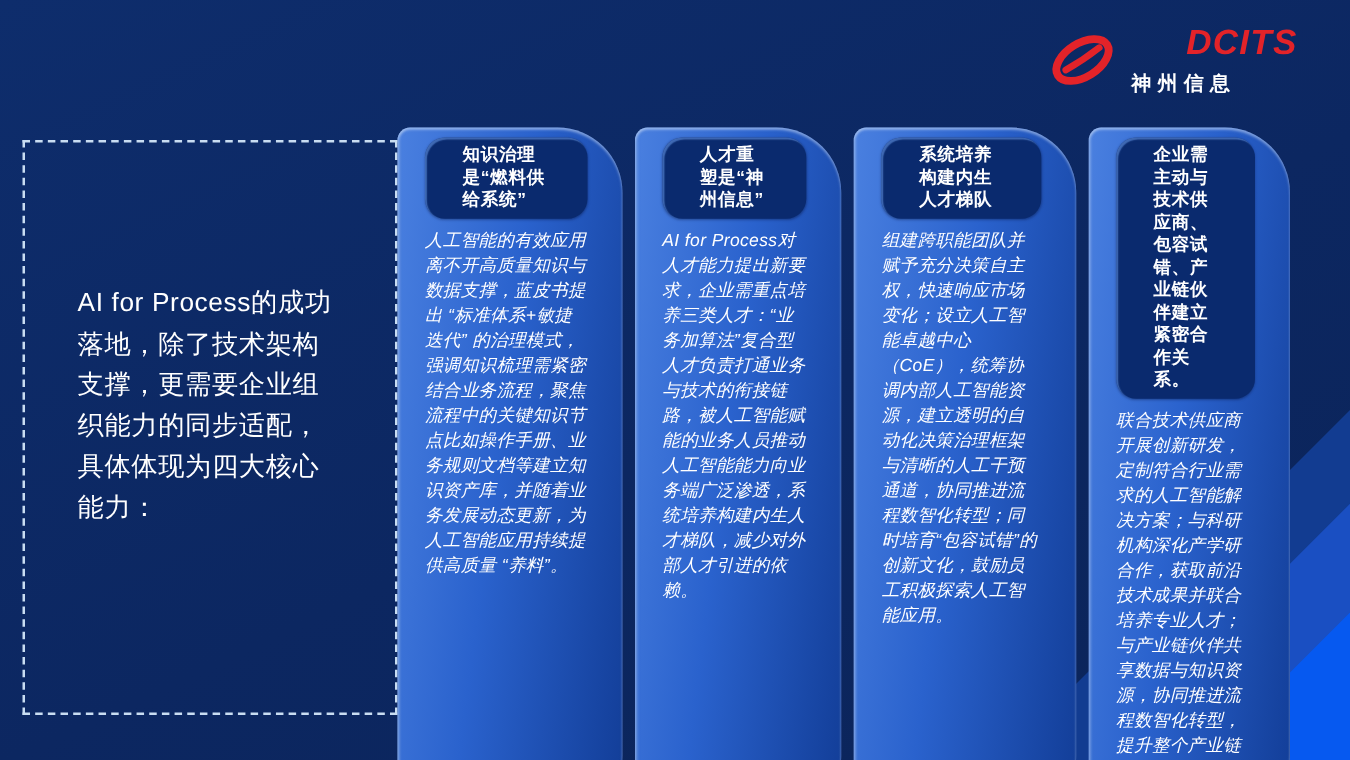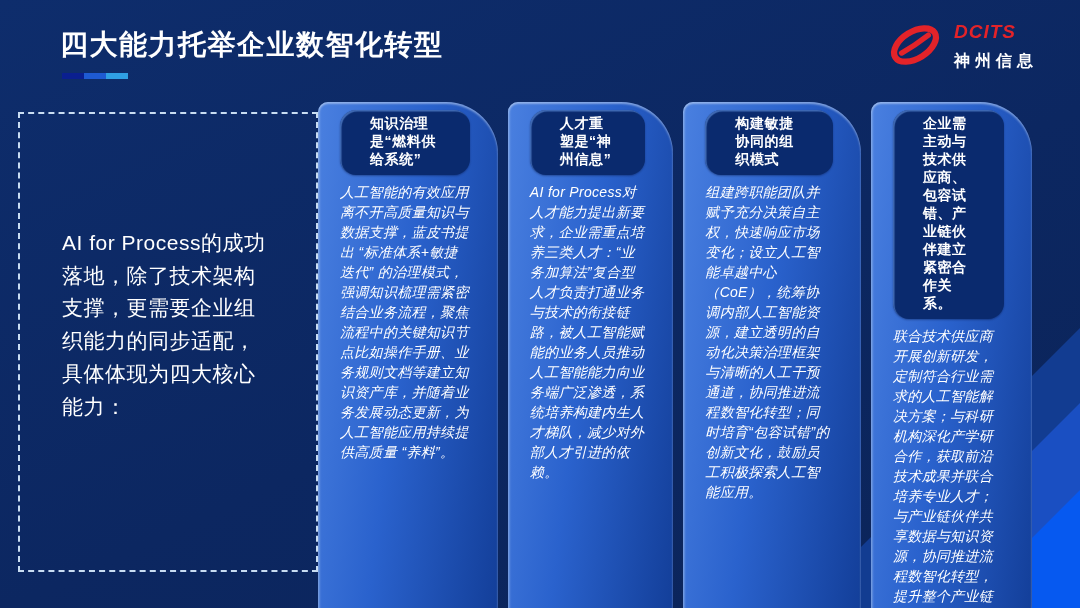--- a/index.html
+++ b/index.html
@@ -11,21 +11,21 @@
   
   .title-wrap { position:absolute; left:60px; top:26px; }
   .page-title { margin:0; color:#ffffff; font-size:28px; font-weight:bold; letter-spacing:1.5px; }
   .title-underline { margin-top:9px; margin-left:2px; display:flex; height:6px; width:66px; }
   .title-underline .seg { flex:1 1 auto; }
   .seg1 { background:#0a1f8f; }
   .seg2 { background:#1e5ad2; }
   .seg3 { background:#2f9fe3; }
   .logo { position:absolute; right:42px; top:20px; display:flex; align-items:center; gap:10px; }
   .logo-text { display:flex; flex-direction:column; line-height:1; }
-  .brand-name { color:#e32329; font-size:19px; font-weight:800; font-style:italic; letter-spacing:1px; }
+  .brand-name { color:#e32329; font-size:28px; font-weight:800; font-style:italic; letter-spacing:1px;margin-left:44px; }
   .brand-subtitle { color:#ffffff; font-size:16px; font-weight:bold; letter-spacing:5px; margin-top:12px; }
   
   .intro-panel {
     position:absolute; left:18px; top:112px; width:300px; height:460px;
     border:2px dashed #c9ddf2; box-sizing:border-box;
     display:flex; align-items:center; padding:0 49px 34px 42px; z-index:2;
   }
   .intro-text { margin:0; color:#ffffff; font-size:21px; line-height:1.56; font-weight:500; letter-spacing:.5px; }
   
   .cards { position:absolute; left:318px; top:102px; width:714px; display:flex; gap:10px; z-index:2; }
@@ -53,28 +53,20 @@
 <body>
 
 <div class="slide">
 
   <div class="deco">
     <div class="band band1"></div>
     <div class="band band2"></div>
     <div class="band band3"></div>
   </div>
 
-  <div class="title-wrap">
-    <h1 class="page-title">四大能力托举企业数智化转型</h1>
-    <div class="title-underline">
-      <span class="seg seg1"></span>
-      <span class="seg seg2"></span>
-      <span class="seg seg3"></span>
-    </div>
-  </div>
 
   <div class="logo">
     <svg width="58" height="50" viewBox="0 0 64 56" aria-hidden="true">
       <g transform="rotate(-32 32 28)">
         <ellipse cx="32" cy="28" rx="26" ry="15" fill="none" stroke="#e32329" stroke-width="7"></ellipse>
       </g>
       <path d="M17 37 C26 32, 38 24, 47 17" stroke="#e32329" stroke-width="6" fill="none" stroke-linecap="round"></path>
     </svg>
     <div class="logo-text">
       <span class="brand-name">DCITS</span>
@@ -92,21 +84,21 @@
       <span class="pill">知识治理是“燃料供给系统”</span>
       <p class="card-body">人工智能的有效应用离不开高质量知识与数据支撑，蓝皮书提出 “标准体系+敏捷迭代” 的治理模式，强调知识梳理需紧密结合业务流程，聚焦流程中的关键知识节点比如操作手册、业务规则文档等建立知识资产库，并随着业务发展动态更新，为人工智能应用持续提供高质量 “养料”。</p>
     </section>
 
     <section class="card">
       <span class="pill">人才重塑是“神州信息”</span>
       <p class="card-body">AI for Process对人才能力提出新要求，企业需重点培养三类人才：“业务加算法”复合型人才负责打通业务与技术的衔接链路，被人工智能赋能的业务人员推动人工智能能力向业务端广泛渗透，系统培养构建内生人才梯队，减少对外部人才引进的依赖。</p>
     </section>
 
     <section class="card">
-      <span class="pill">构建敏捷协同的组织模式</span>
+      <span class="pill">系统培养构建内生人才梯队</span>
       <p class="card-body">组建跨职能团队并赋予充分决策自主权，快速响应市场变化；设立人工智能卓越中心（CoE），统筹协调内部人工智能资源，建立透明的自动化决策治理框架与清晰的人工干预通道，协同推进流程数智化转型；同时培育“包容试错”的创新文化，鼓励员工积极探索人工智能应用。</p>
     </section>
 
     <section class="card">
       <span class="pill">企业需主动与技术供应商、包容试错、产业链伙伴建立紧密合作关系。</span>
       <p class="card-body">联合技术供应商开展创新研发，定制符合行业需求的人工智能解决方案；与科研机构深化产学研合作，获取前沿技术成果并联合培养专业人才；与产业链伙伴共享数据与知识资源，协同推进流程数智化转型，提升整个产业链的效率与竞争力。</p>
     </section>
 
   </main>
 </div>

